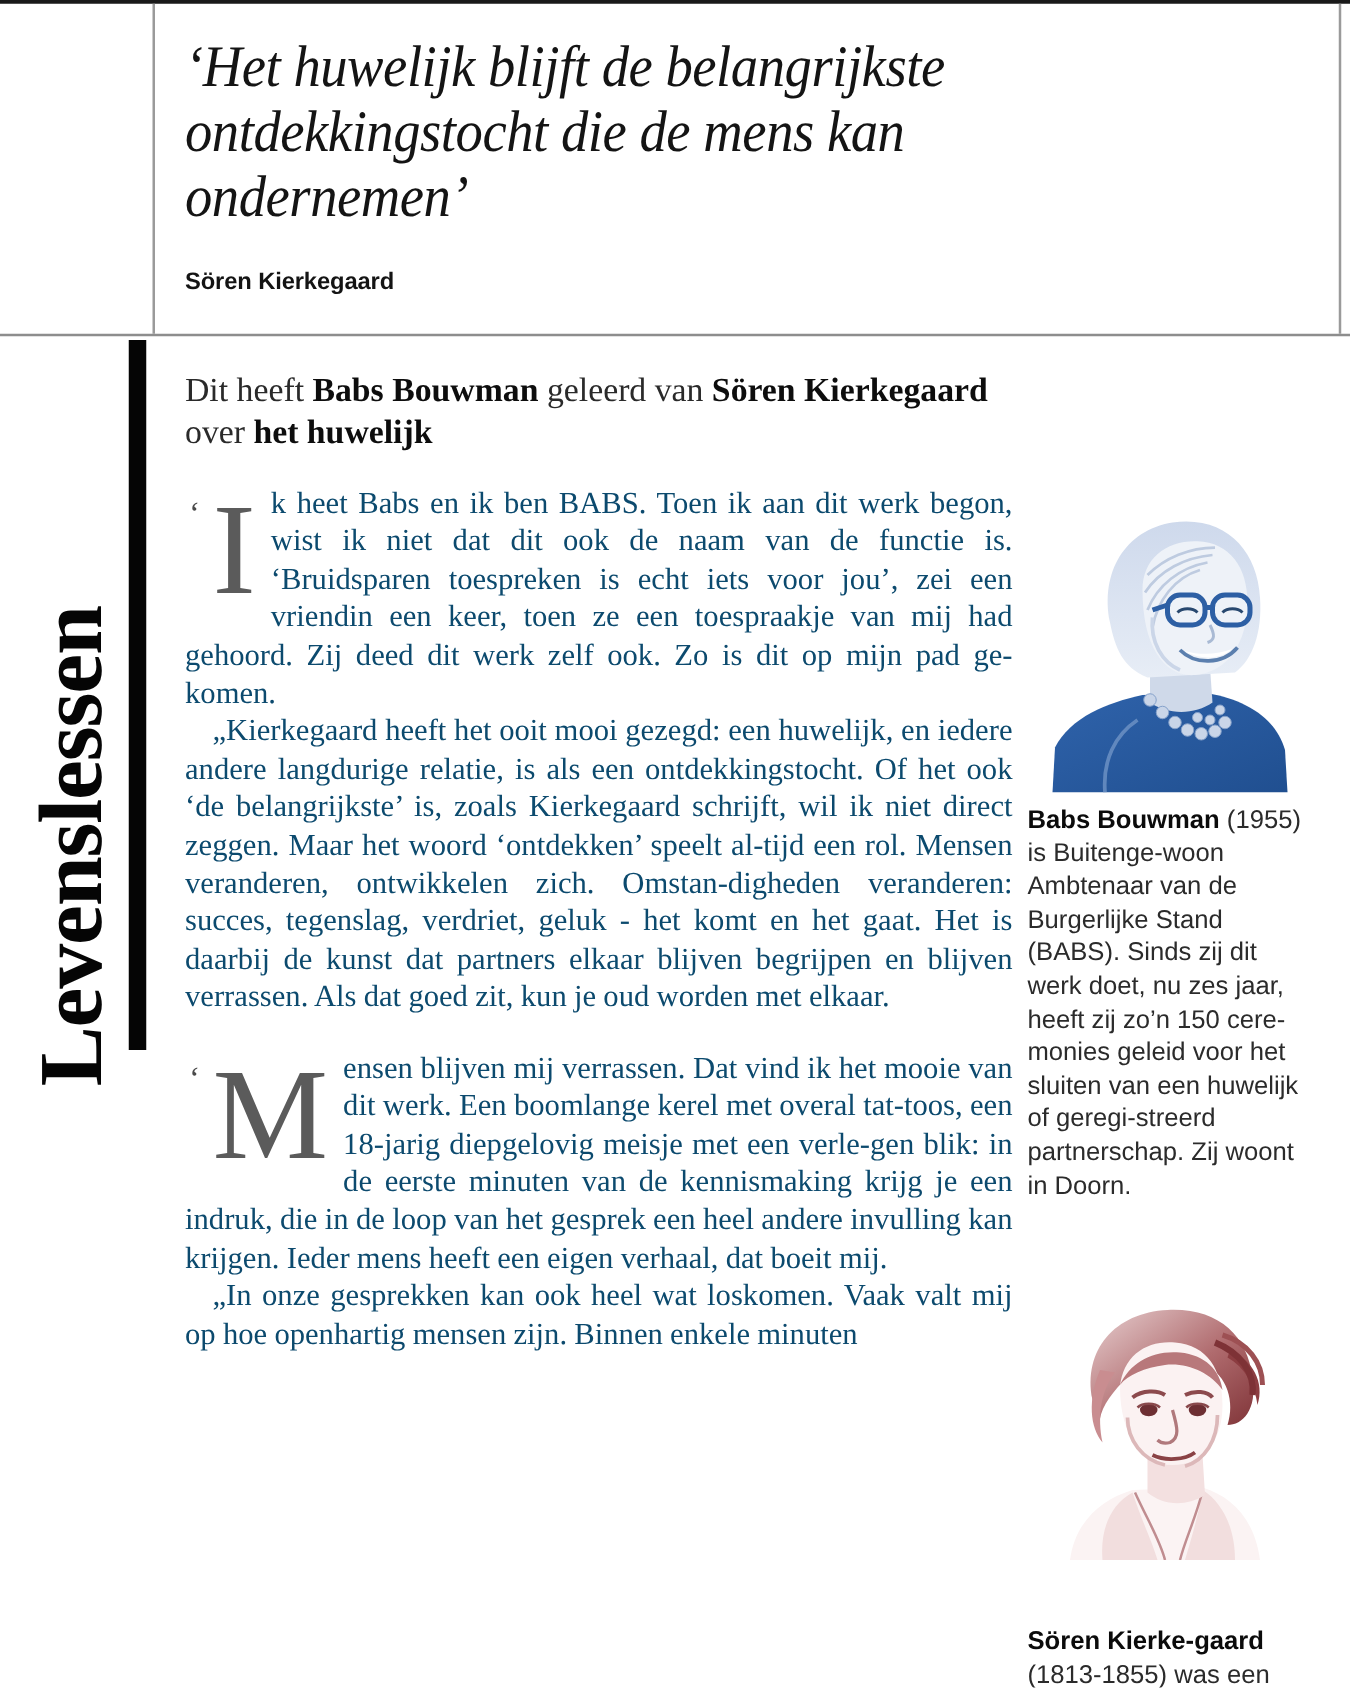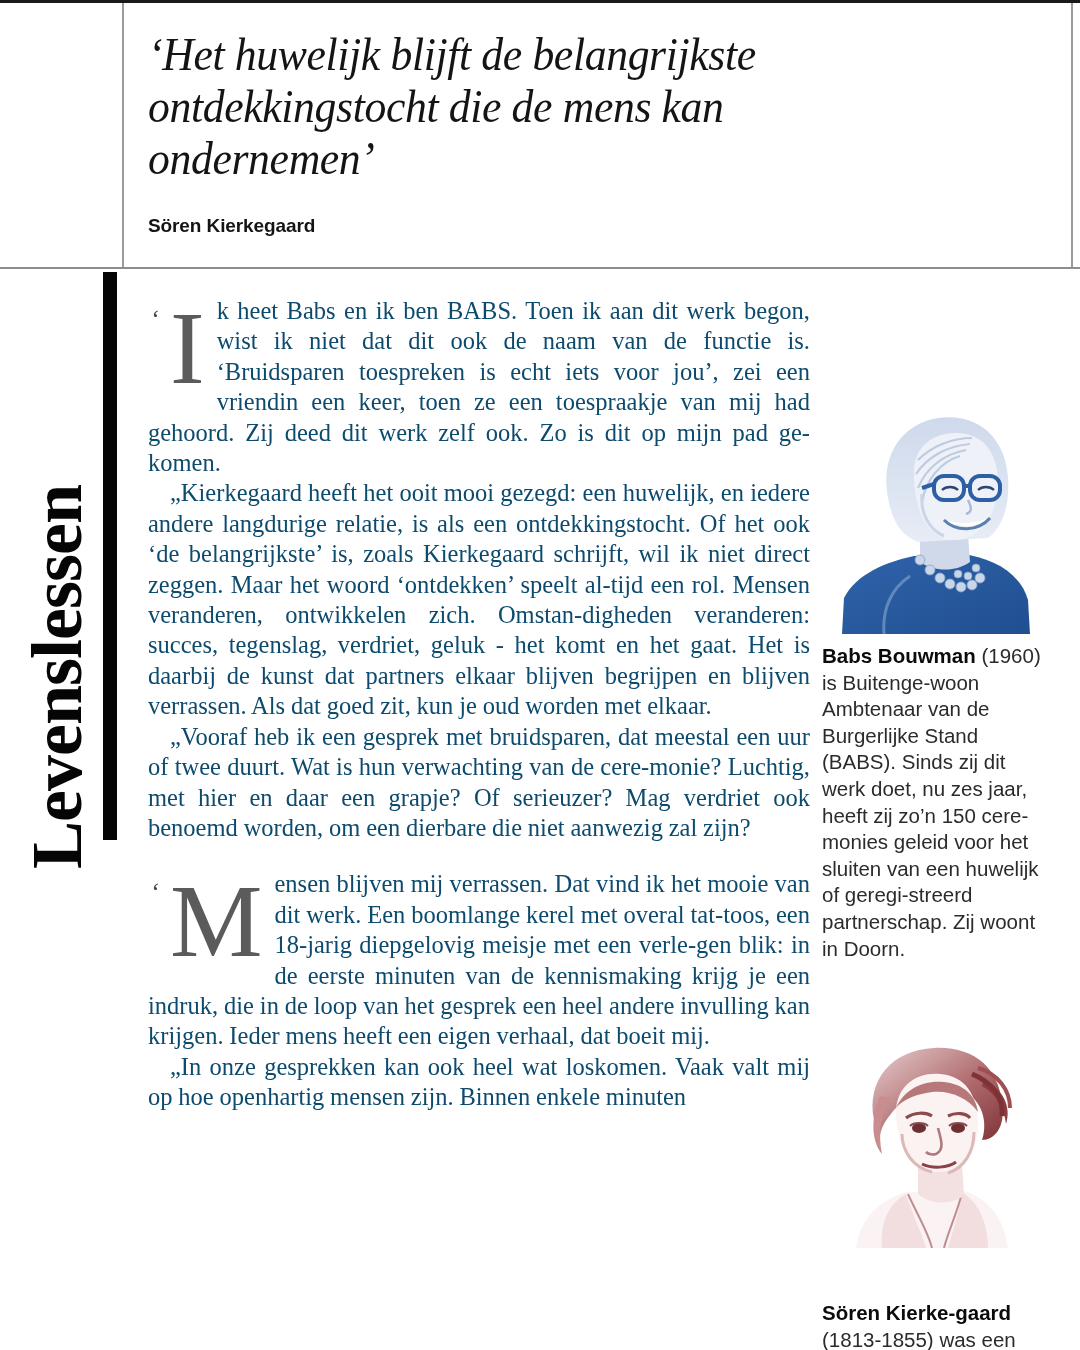--- a/index.html
+++ b/index.html
@@ -193,29 +193,29 @@
   <h1 class="headline">‘Het huwelijk blijft de belangrijkste ontdekkingstocht die de mens kan ondernemen’</h1>
   <div class="byline">Sören Kierkegaard</div>
 </div>
 
 <div class="section-label-wrap">
   <div class="section-label">Levenslessen</div>
 </div>
 
 <div class="article">
 
+  <p class="standfirst"><span>Dit heeft </span><b>Babs Bouwman</b><span> geleerd van </span><b>Sören Kierkegaard</b><span> over </span><b>het huwelijk</b></p>
 
   <div class="dropcap-para">
     <span class="dropquote">‘</span>
     <span class="dropcap">I</span>
     <p class="body">k heet Babs en ik ben BABS. Toen ik aan dit werk begon, wist ik niet dat dit ook de naam van de functie is. ‘Bruidsparen toespreken is echt iets voor jou’, zei een vriendin een keer, toen ze een toespraakje van mij had gehoord. Zij deed dit werk zelf ook. Zo is dit op mijn pad ge-komen.</p>
   </div>
 
   <p class="body indent">„Kierkegaard heeft het ooit mooi gezegd: een huwelijk, en iedere andere langdurige relatie, is als een ontdekkingstocht. Of het ook ‘de belangrijkste’ is, zoals Kierkegaard schrijft, wil ik niet direct zeggen. Maar het woord ‘ontdekken’ speelt al-tijd een rol. Mensen veranderen, ontwikkelen zich. Omstan-digheden veranderen: succes, tegenslag, verdriet, geluk - het komt en het gaat. Het is daarbij de kunst dat partners elkaar blijven begrijpen en blijven verrassen. Als dat goed zit, kun je oud worden met elkaar.</p>
-  <p class="body indent">„Vooraf heb ik een gesprek met bruidsparen, dat meestal een uur of twee duurt. Wat is hun verwachting van de cere-monie? Luchtig, met hier en daar een grapje? Of serieuzer? Mag verdriet ook benoemd worden, om een dierbare die niet aanwezig zal zijn?</p>
 
   <div class="spacer-para"></div>
 
   <div class="dropcap-para">
     <span class="dropquote">‘</span>
     <span class="dropcap">M</span>
     <p class="body">ensen blijven mij verrassen. Dat vind ik het mooie van dit werk. Een boomlange kerel met overal tat-toos, een 18-jarig diepgelovig meisje met een verle-gen blik: in de eerste minuten van de kennismaking krijg je een indruk, die in de loop van het gesprek een heel andere invulling kan krijgen. Ieder mens heeft een eigen verhaal, dat boeit mij.</p>
   </div>
 
   <p class="body indent">„In onze gesprekken kan ook heel wat loskomen. Vaak valt mij op hoe openhartig mensen zijn. Binnen enkele minuten</p>
@@ -278,21 +278,21 @@
 
       <path d="M146 98 C150 106 150 110 144 112" stroke="#a9bad4" stroke-width="2.4" fill="none"></path>
       <path d="M122 118 C134 130 156 130 168 116" stroke="#5b7fae" stroke-width="3" fill="none"></path>
       <path d="M126 119 C138 126 154 126 164 117 C152 122 138 122 126 119 Z" fill="#ffffff"></path>
 
       <path d="M100 92 C98 112 108 128 122 134" stroke="#cbd6e8" stroke-width="3" fill="none"></path>
     </svg>
   </div>
 
   <div class="rail-cap-1">
-    <p class="cap"><b>Babs Bouwman</b><span> (1960) is Buitenge-woon Ambtenaar van de Burgerlijke Stand (BABS). Sinds zij dit werk doet, nu zes jaar, heeft zij zo’n 150 cere-monies geleid voor het sluiten van een huwelijk of geregi-streerd partnerschap. Zij woont in Doorn.</span></p>
+    <p class="cap"><b>Babs Bouwman</b><span> (1955) is Buitenge-woon Ambtenaar van de Burgerlijke Stand (BABS). Sinds zij dit werk doet, nu zes jaar, heeft zij zo’n 150 cere-monies geleid voor het sluiten van een huwelijk of geregi-streerd partnerschap. Zij woont in Doorn.</span></p>
   </div>
 
   <div class="rail-block-2 portrait">
     <svg width="222" height="212" viewBox="0 0 222 212">
       <defs>
         <linearGradient id="kHair" x1="0" y1="0" x2="1" y2="1">
           <stop offset="0%" stop-color="#e7cfd0"></stop>
           <stop offset="55%" stop-color="#b06b6e"></stop>
           <stop offset="100%" stop-color="#7e3236"></stop>
         </linearGradient>

